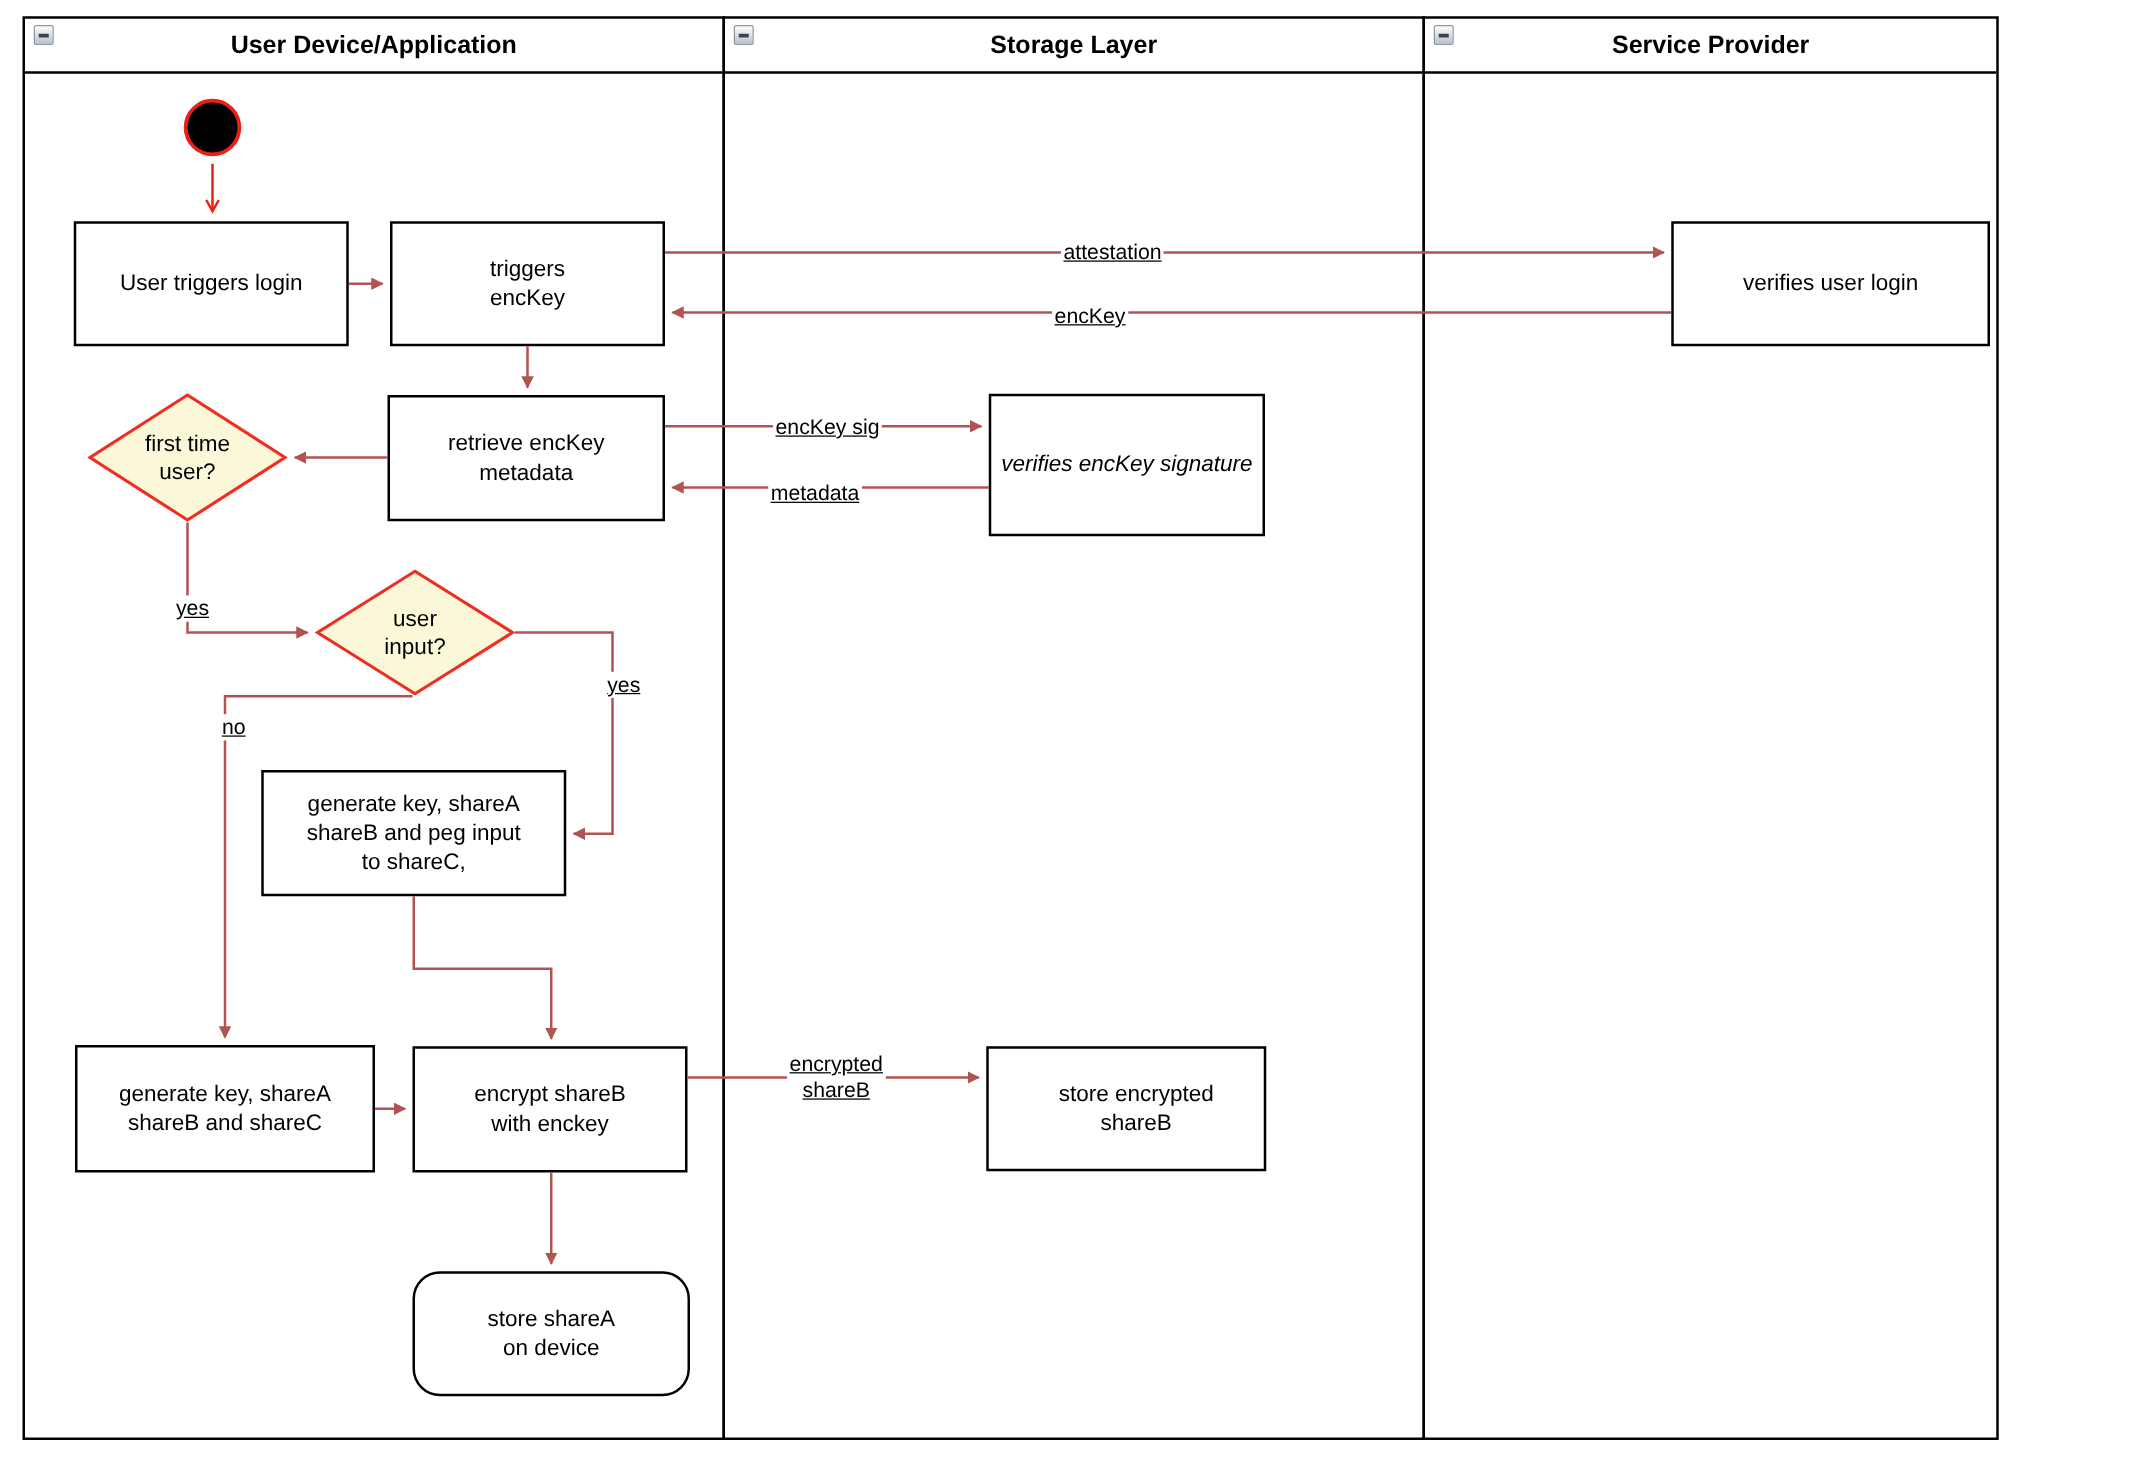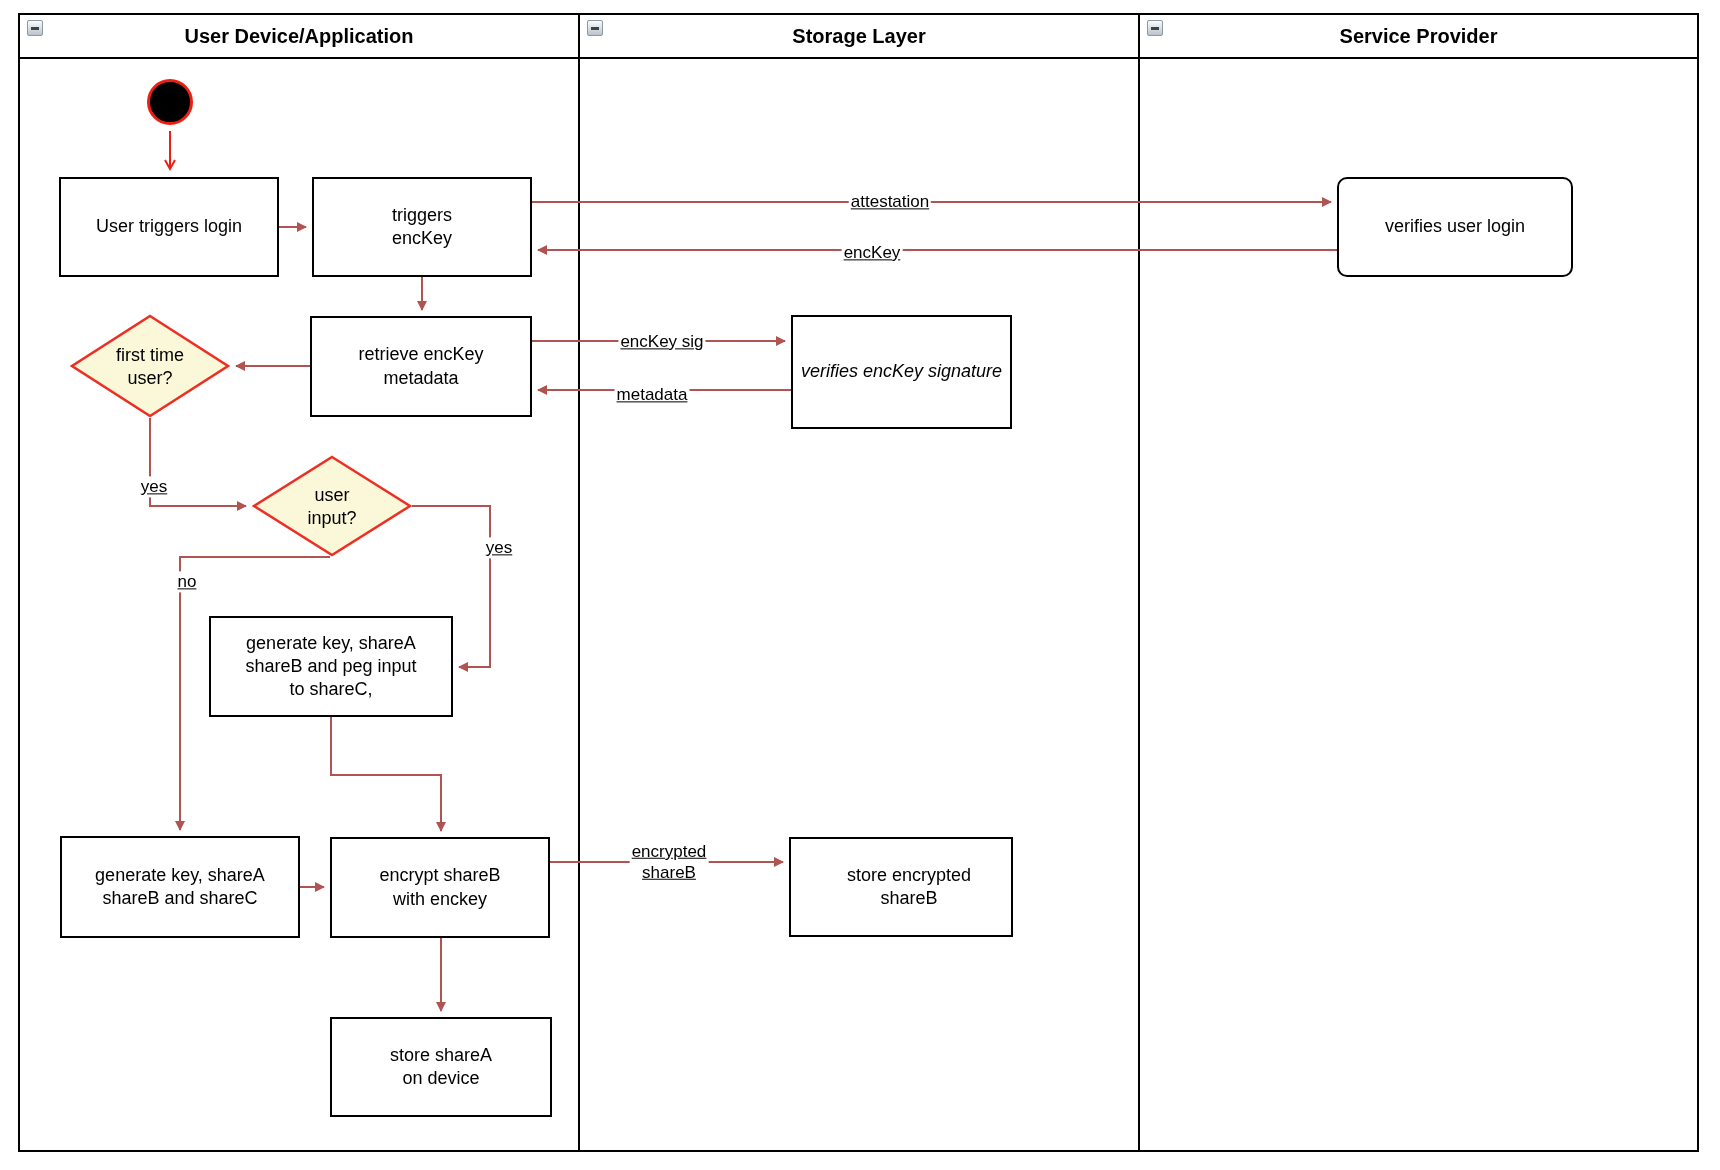--- a/index.html
+++ b/index.html
@@ -61,21 +61,21 @@
       <span class="collapse-btn"></span>
       <span class="lane-title">User Device/Application</span>
     </div>
   </div>
   <div class="lane" style="left:578px;width:562px;">
     <div class="lane-header">
       <span class="collapse-btn"></span>
       <span class="lane-title">Storage Layer</span>
     </div>
   </div>
-  <div class="lane" style="left:1138px;width:561px;">
+  <div class="lane" style="left:1138px;width:461px;">
     <div class="lane-header">
       <span class="collapse-btn"></span>
       <span class="lane-title">Service Provider</span>
     </div>
   </div>
 
   <svg class="edges" width="1720" height="1170">
     <defs>
       <marker id="mh" markerWidth="11" markerHeight="11" refX="9" refY="5" orient="auto" markerUnits="userSpaceOnUse">
         <path d="M0,0 L10,5 L0,10 Z" fill="#B05451"></path>
@@ -115,21 +115,21 @@
 
   <div class="start-node" style="background:#000;border:3px solid #EB2013;"></div>
 
   <div class="node" style="left:59px;top:177px;width:220px;height:100px;">
     <span class="node-label">User triggers login</span>
   </div>
   <div class="node" style="left:312px;top:177px;width:220px;height:100px;">
     <span class="node-label">triggers
 encKey</span>
   </div>
-  <div class="node" style="left:1337px;top:177px;width:236px;height:100px;border-radius:10px;">
+  <div class="node" style="left:1337px;top:177px;width:255px;height:100px;">
     <span class="node-label">verifies user login</span>
   </div>
   <div class="node" style="left:310px;top:316px;width:222px;height:101px;">
     <span class="node-label">retrieve encKey
 metadata</span>
   </div>
   <div class="node" style="left:791px;top:315px;width:221px;height:114px;font-style:italic;">
     <span class="node-label nowrap">verifies encKey signature</span>
   </div>
   <div class="node" style="left:209px;top:616px;width:244px;height:101px;">
@@ -142,21 +142,21 @@
 shareB and shareC</span>
   </div>
   <div class="node" style="left:330px;top:837px;width:220px;height:101px;">
     <span class="node-label">encrypt shareB
 with enckey</span>
   </div>
   <div class="node" style="left:789px;top:837px;width:224px;height:100px;padding-left:16px;">
     <span class="node-label">store encrypted
 shareB</span>
   </div>
-  <div class="node" style="left:330px;top:1017px;width:222px;height:100px;">
+  <div class="node" style="left:330px;top:1017px;width:222px;height:100px;border-radius:22px;">
     <span class="node-label">store shareA
 on device</span>
   </div>
 
   <div class="decision" style="left:252px;top:455px;width:160px;height:102px;">
     <svg width="160" height="102">
       <polygon points="80,2 158,51 80,100 2,51" fill="#FBF8D9" stroke="#EE2E23" stroke-width="2.5"></polygon>
     </svg>
     <span class="node-label">user input?</span>
   </div>

